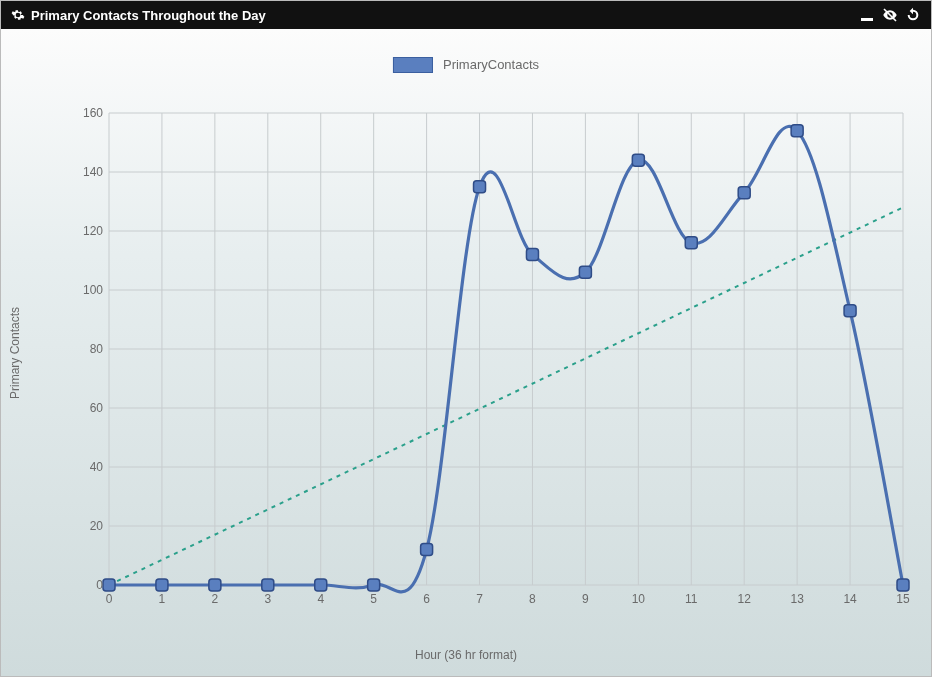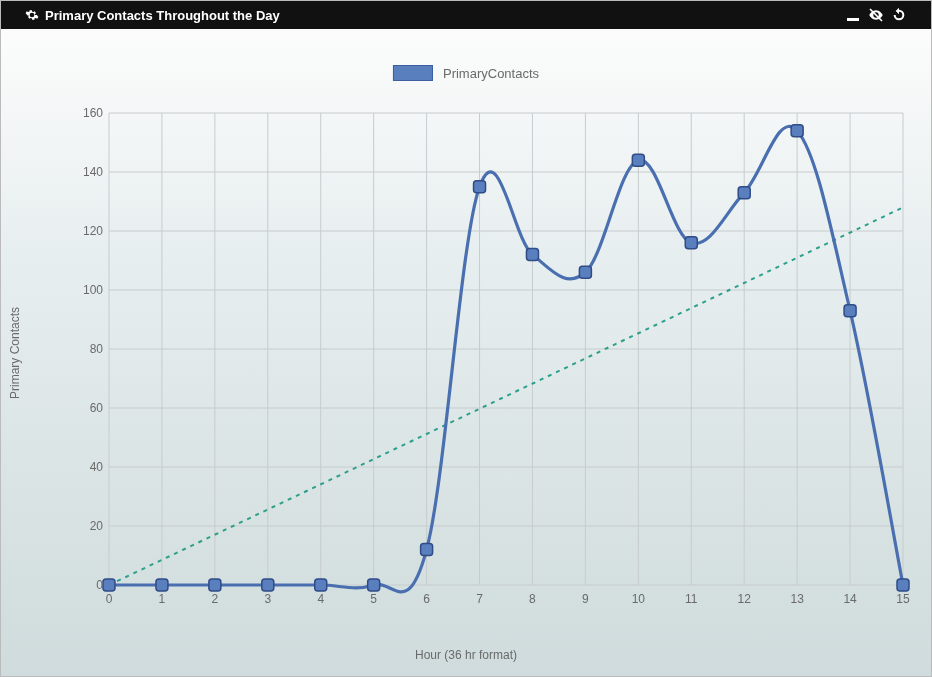--- a/index.html
+++ b/index.html
@@ -1,22 +1,22 @@
 <!DOCTYPE html>
 <html><head>
 <meta charset="utf-8">
 <style>
   html,body{margin:0;padding:0;width:932px;height:677px;font-family:Arial,Helvetica,sans-serif;background:#fff;}
   .panel{width:932px;height:677px;border:1px solid #bbb;box-sizing:border-box;display:flex;flex-direction:column;}
-  .titlebar{height:28px;background:#111;color:#fff;display:flex;align-items:center;padding:0 24px;font-size:13px;font-weight:bold;}
+  .titlebar{height:28px;background:#111;color:#fff;display:flex;align-items:center;padding:0 10px;font-size:13px;font-weight:bold;}
   .titlebar .gear{margin-right:6px;display:inline-flex;}
   .titlebar .spacer{flex:1;}
   .titlebar .icon{margin-left:6px;display:inline-flex;color:#fff;}
   .chart-area{flex:1;position:relative;background:linear-gradient(180deg,#fcfcfc 0%,#e7eeef 35%,#cfdbdc 100%);}
-  .legend{position:absolute;top:36px;left:50%;transform:translateX(-50%);display:flex;align-items:center;font-size:13px;color:#6a6a6a;}
+  .legend{position:absolute;top:28px;left:50%;transform:translateX(-50%);display:flex;align-items:flex-start;font-size:13px;color:#6a6a6a;}
   .legend-swatch{width:38px;height:14px;background:#5a7fbf;border:1px solid #3b5f9f;margin-right:10px;}
   .y-axis-label{position:absolute;left:14px;top:50%;transform:translate(-50%,-50%) rotate(-90deg);transform-origin:center;font-size:12px;color:#6a6a6a;white-space:nowrap;}
   .x-axis-label{position:absolute;bottom:14px;left:50%;transform:translateX(-50%);font-size:12px;color:#6a6a6a;}
   .plot{position:absolute;left:80px;top:76px;width:830px;height:508px;}
   .grid line{stroke:#c7ccce;stroke-width:1;}
   .tick text{fill:#6a6a6a;font-size:12px;font-family:Arial;}
   .series-line{fill:none;stroke:#4a6fb0;stroke-width:3.2;}
   .series-point{fill:#5a7fbf;stroke:#2f4c87;stroke-width:1.5;}
   .trend{fill:none;stroke:#2aa08b;stroke-width:2;stroke-dasharray:4 5;}
   svg{display:block;}

